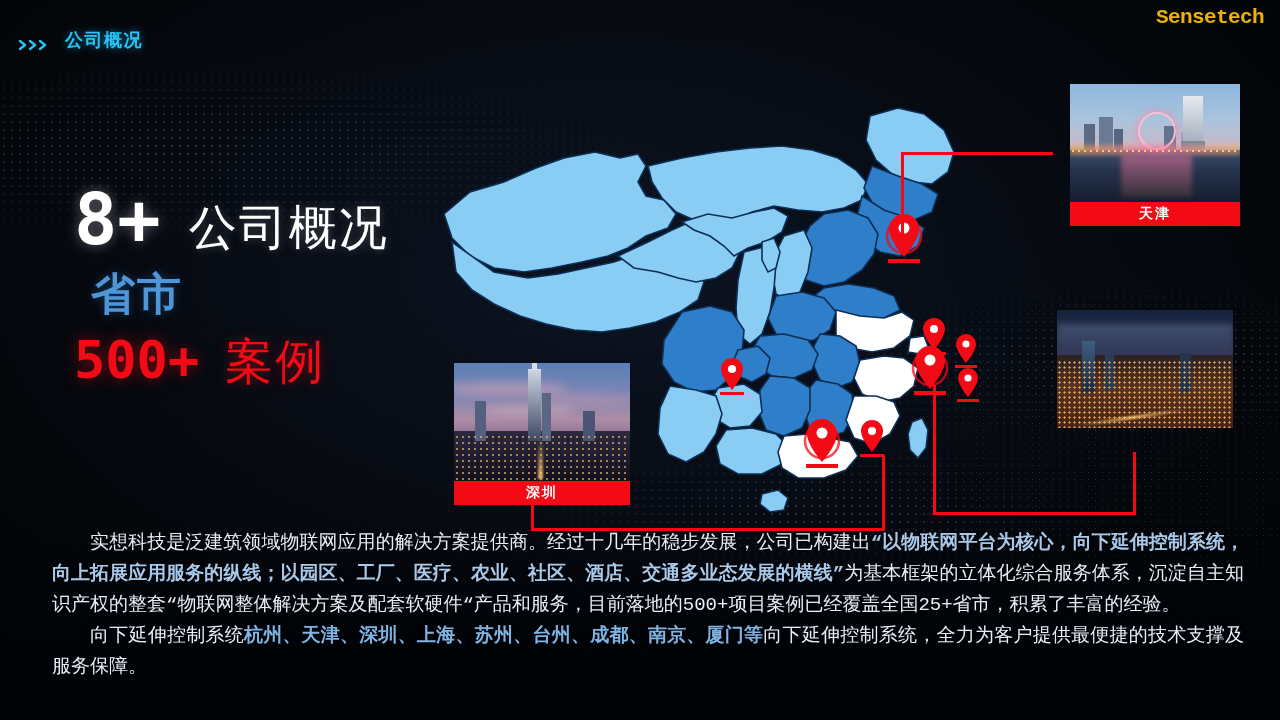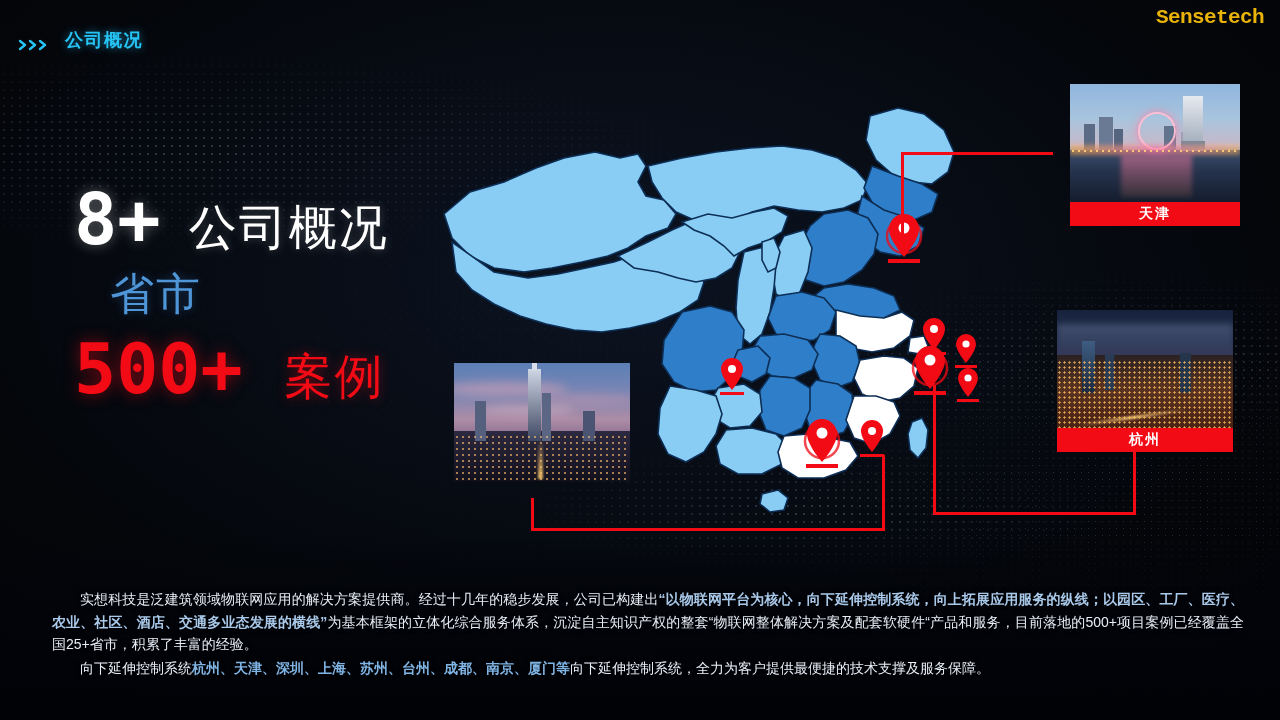--- a/index.html
+++ b/index.html
@@ -76,25 +76,25 @@
   .stat-num{
     font-family:"DejaVu Sans Mono","Liberation Mono",monospace;
     font-weight:bold; line-height:1;
   }
   .stat-lbl{ font-weight:bold; line-height:1; }
   .r1 .stat-num{ font-size:72px; color:#ffffff; text-shadow:0 0 14px rgba(255,255,255,.35); }
   .r1 .stat-lbl{ font-size:48px; color:#ffffff; margin-left:28px; letter-spacing:2px;
                  text-shadow:0 0 10px rgba(255,255,255,.25); font-weight:500; }
   .r2{ margin-top:17px; }
   .r2 .stat-num{ font-size:64px; color:#2f7ec9; text-shadow:0 0 14px rgba(40,110,190,.45); }
-  .r2 .stat-lbl{ font-size:44px; color:#4f96d8; margin-left:36px; letter-spacing:2px; font-weight:400;
+  .r2 .stat-lbl{ font-size:44px; color:#4f96d8; margin-left:17px; letter-spacing:2px; font-weight:700;
                  text-shadow:0 0 10px rgba(50,120,200,.4); }
   .r3{ margin-top:18px; }
-  .r3 .stat-num{ font-size:70px; color:#f20a14; text-shadow:0 0 16px rgba(240,10,20,.5); }
-  .r3 .stat-lbl{ font-size:48px; color:#f20a14; margin-left:42px; letter-spacing:2px; font-weight:500;
+  .r3 .stat-num{ font-size:52px; color:#f20a14; text-shadow:0 0 16px rgba(240,10,20,.5); }
+  .r3 .stat-lbl{ font-size:48px; color:#f20a14; margin-left:26px; letter-spacing:2px; font-weight:500;
                  text-shadow:0 0 12px rgba(240,10,20,.45); }
 
   
   .map-wrap{ position:absolute; left:432px; top:96px; width:575px; height:450px; z-index:10; }
   .map-wrap svg{ display:block; width:100%; height:100%; overflow:visible; }
 
   
   .conn{ position:absolute; z-index:18; }
   .conn i{ position:absolute; background:#f20a14; display:block; }
 
@@ -168,23 +168,23 @@
   .sz-t3b{ position:absolute; left:50%; bottom:34%; width:9px; height:48px; background:#5b6584; }
   .sz-t4{ position:absolute; right:20%; bottom:34%; width:12px; height:30px; background:#4b5472; }
   .sz-lights{ position:absolute; left:0; right:0; bottom:0; height:40%;
               background-image:radial-gradient(circle,rgba(255,195,110,.85) .8px,transparent 1.2px);
               background-size:6px 6px; opacity:.72; }
   .sz-road{ position:absolute; left:48%; bottom:2%; width:5px; height:34%;
             background:linear-gradient(to top,rgba(255,200,110,.95),rgba(255,180,90,0)); filter:blur(1.3px); }
 
   
   .copy{
-    position:absolute; left:52px; top:588px; width:1192px; z-index:28;
-    font-size:14px; line-height:1.62; color:#e8eef7; text-align:justify;
-    font-family:Liberation Sans, sans-serif;
+    position:absolute; left:52px; top:528px; width:1192px; z-index:28;
+    font-size:19px; line-height:1.62; color:#e8eef7; text-align:justify;
+    font-family:Liberation Mono, monospace;
     text-shadow:0 0 5px rgba(0,0,0,.9);
   }
   .copy p{ margin:0; text-indent:2em; }
   .copy p + p{ margin-top:1px; }
   .hi{ color:#a9c9ea; font-weight:bold; }
   .hi2{ color:#7fb4e4; font-weight:bold; }
 </style>
 </head>
 <body>
 
@@ -390,39 +390,39 @@
         <div class="hz-sky"></div>
         <div class="hz-cloud"></div>
         <div class="hz-city"></div>
         <div class="hz-tall"></div>
           <div class="hz-tall2"></div>
           <div class="hz-tall3"></div>
         <div class="hz-lights"></div>
         <div class="hz-road"></div>
       </div>
     </div>
-    <div class="card-label">杭州</div>
   </div>
 
   <div class="card" id="card-shenzhen">
     <div class="card-photo">
       <div class="ph">
         <div class="sz-sky"></div>
         <div class="sz-cl1"></div>
           <div class="sz-cl2"></div>
           <div class="sz-cl3"></div>
         <div class="sz-city"></div>
         <div class="sz-t2"></div>
           <div class="sz-t3b"></div>
           <div class="sz-t4"></div>
         <div class="sz-ping"></div>
         <div class="sz-lights"></div>
         <div class="sz-road"></div>
       </div>
     </div>
+    <div class="card-label">深圳</div>
   </div>
 
   <div class="copy">
     <p><span>实想科技是泛建筑领域物联网应用的解决方案提供商。经过十几年的稳步发展，公司已构建出</span><span class="hi">“以物联网平台为核心，向下延伸控制系统，向上拓展应用服务的纵线；以园区、工厂、医疗、农业、社区、酒店、交通多业态发展的横线”</span><span>为基本框架的立体化综合服务体系，沉淀自主知识产权的整套“物联网整体解决方案及配套软硬件“产品和服务，目前落地的500+项目案例已经覆盖全国25+省市，积累了丰富的经验。</span></p>
     <p><span>向下延伸控制系统</span><span class="hi2">杭州、天津、深圳、上海、苏州、台州、成都、南京、厦门等</span><span>向下延伸控制系统，全力为客户提供最便捷的技术支撑及服务保障。</span></p>
   </div>
 
 </div>
 
 </body></html>

